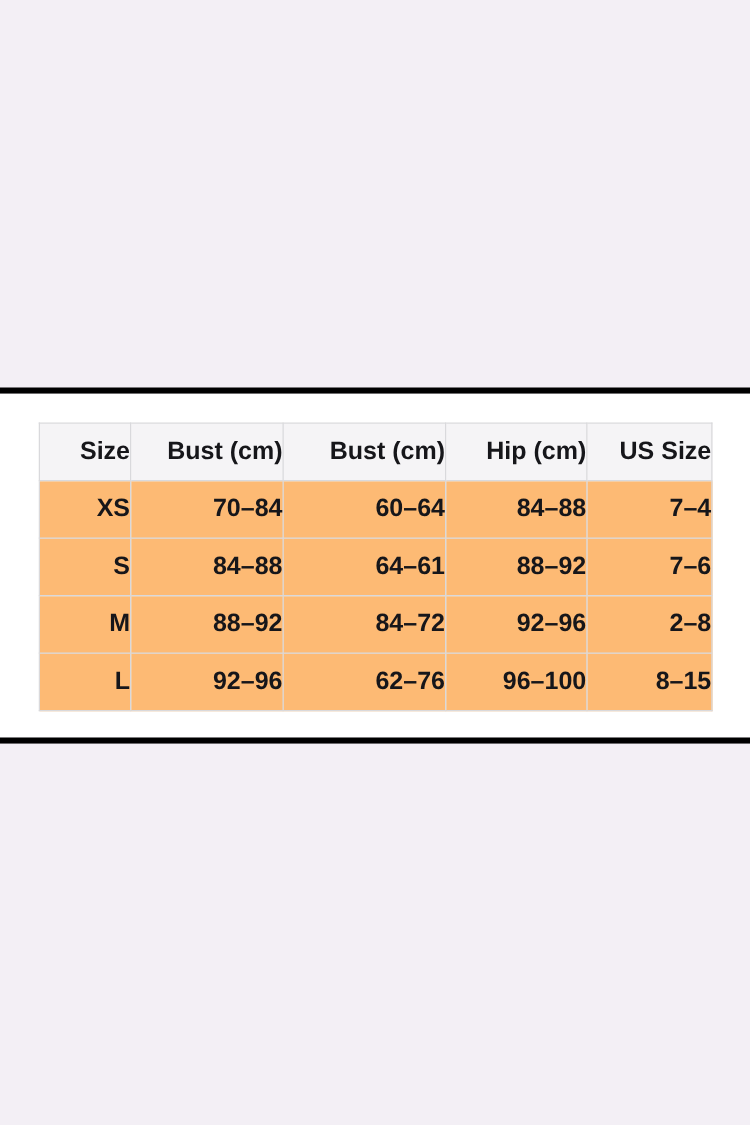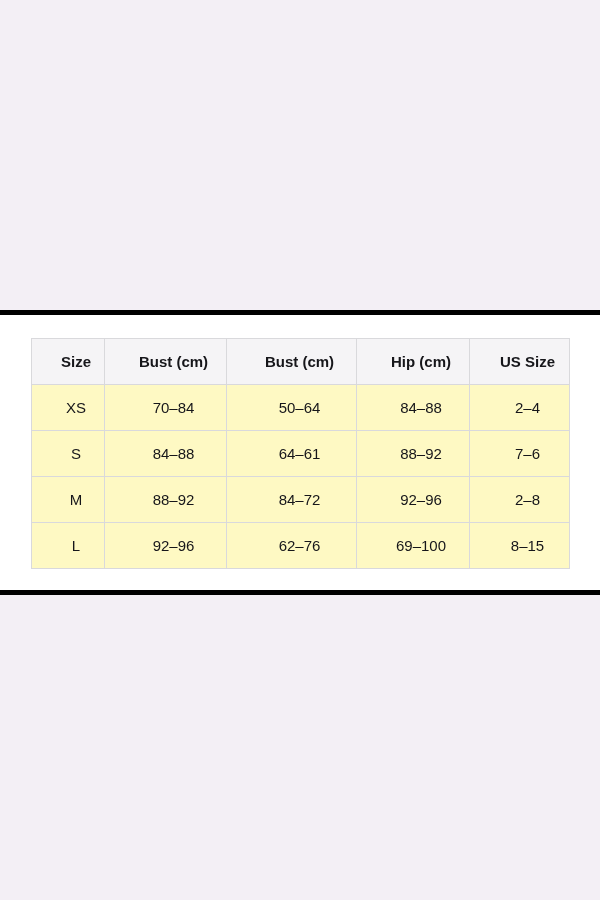--- a/index.html
+++ b/index.html
@@ -64,35 +64,35 @@
     position: absolute;
     left: 31px;
     top: 23px;
     width: 538px;
     border-collapse: collapse;
     table-layout: fixed;
   }
   table.size-table th,
   table.size-table td {
     border: 1px solid #d9d9dc;
-    font-size: 15px;
+    font-size: 20px;
     color: #16161a;
-    text-align: center;
+    text-align: right;
     padding: 0 0 0 16px;
     height: 46px;
     vertical-align: middle;
     box-sizing: border-box;
   }
   table.size-table thead th {
     background: #f5f4f6;
     font-weight: bold;
   }
   table.size-table tbody td {
-    background: #fef9c3;
-    font-weight: normal;
+    background: #fdba74;
+    font-weight: bold;
   }
   col.c-size { width: 73px; }
   col.c-bust { width: 122px; }
   col.c-waist { width: 130px; }
   col.c-hip { width: 113px; }
   col.c-us { width: 100px; }
 </style>
 </head>
 <body>
 
@@ -116,43 +116,43 @@
           <th>Bust (cm)</th>
           <th>Bust (cm)</th>
           <th>Hip (cm)</th>
           <th>US Size</th>
         </tr>
       </thead>
       <tbody>
         <tr>
           <td>XS</td>
           <td>70–84</td>
-          <td>50–64</td>
+          <td>60–64</td>
           <td>84–88</td>
-          <td>2–4</td>
+          <td>7–4</td>
         </tr>
         <tr>
           <td>S</td>
           <td>84–88</td>
           <td>64–61</td>
           <td>88–92</td>
           <td>7–6</td>
         </tr>
         <tr>
           <td>M</td>
           <td>88–92</td>
           <td>84–72</td>
           <td>92–96</td>
           <td>2–8</td>
         </tr>
         <tr>
           <td>L</td>
           <td>92–96</td>
           <td>62–76</td>
-          <td>69–100</td>
+          <td>96–100</td>
           <td>8–15</td>
         </tr>
       </tbody>
     </table>
   </div>
 
   <div class="rule-bottom"></div>
   <div class="band-bottom"></div>
 
 </div>

